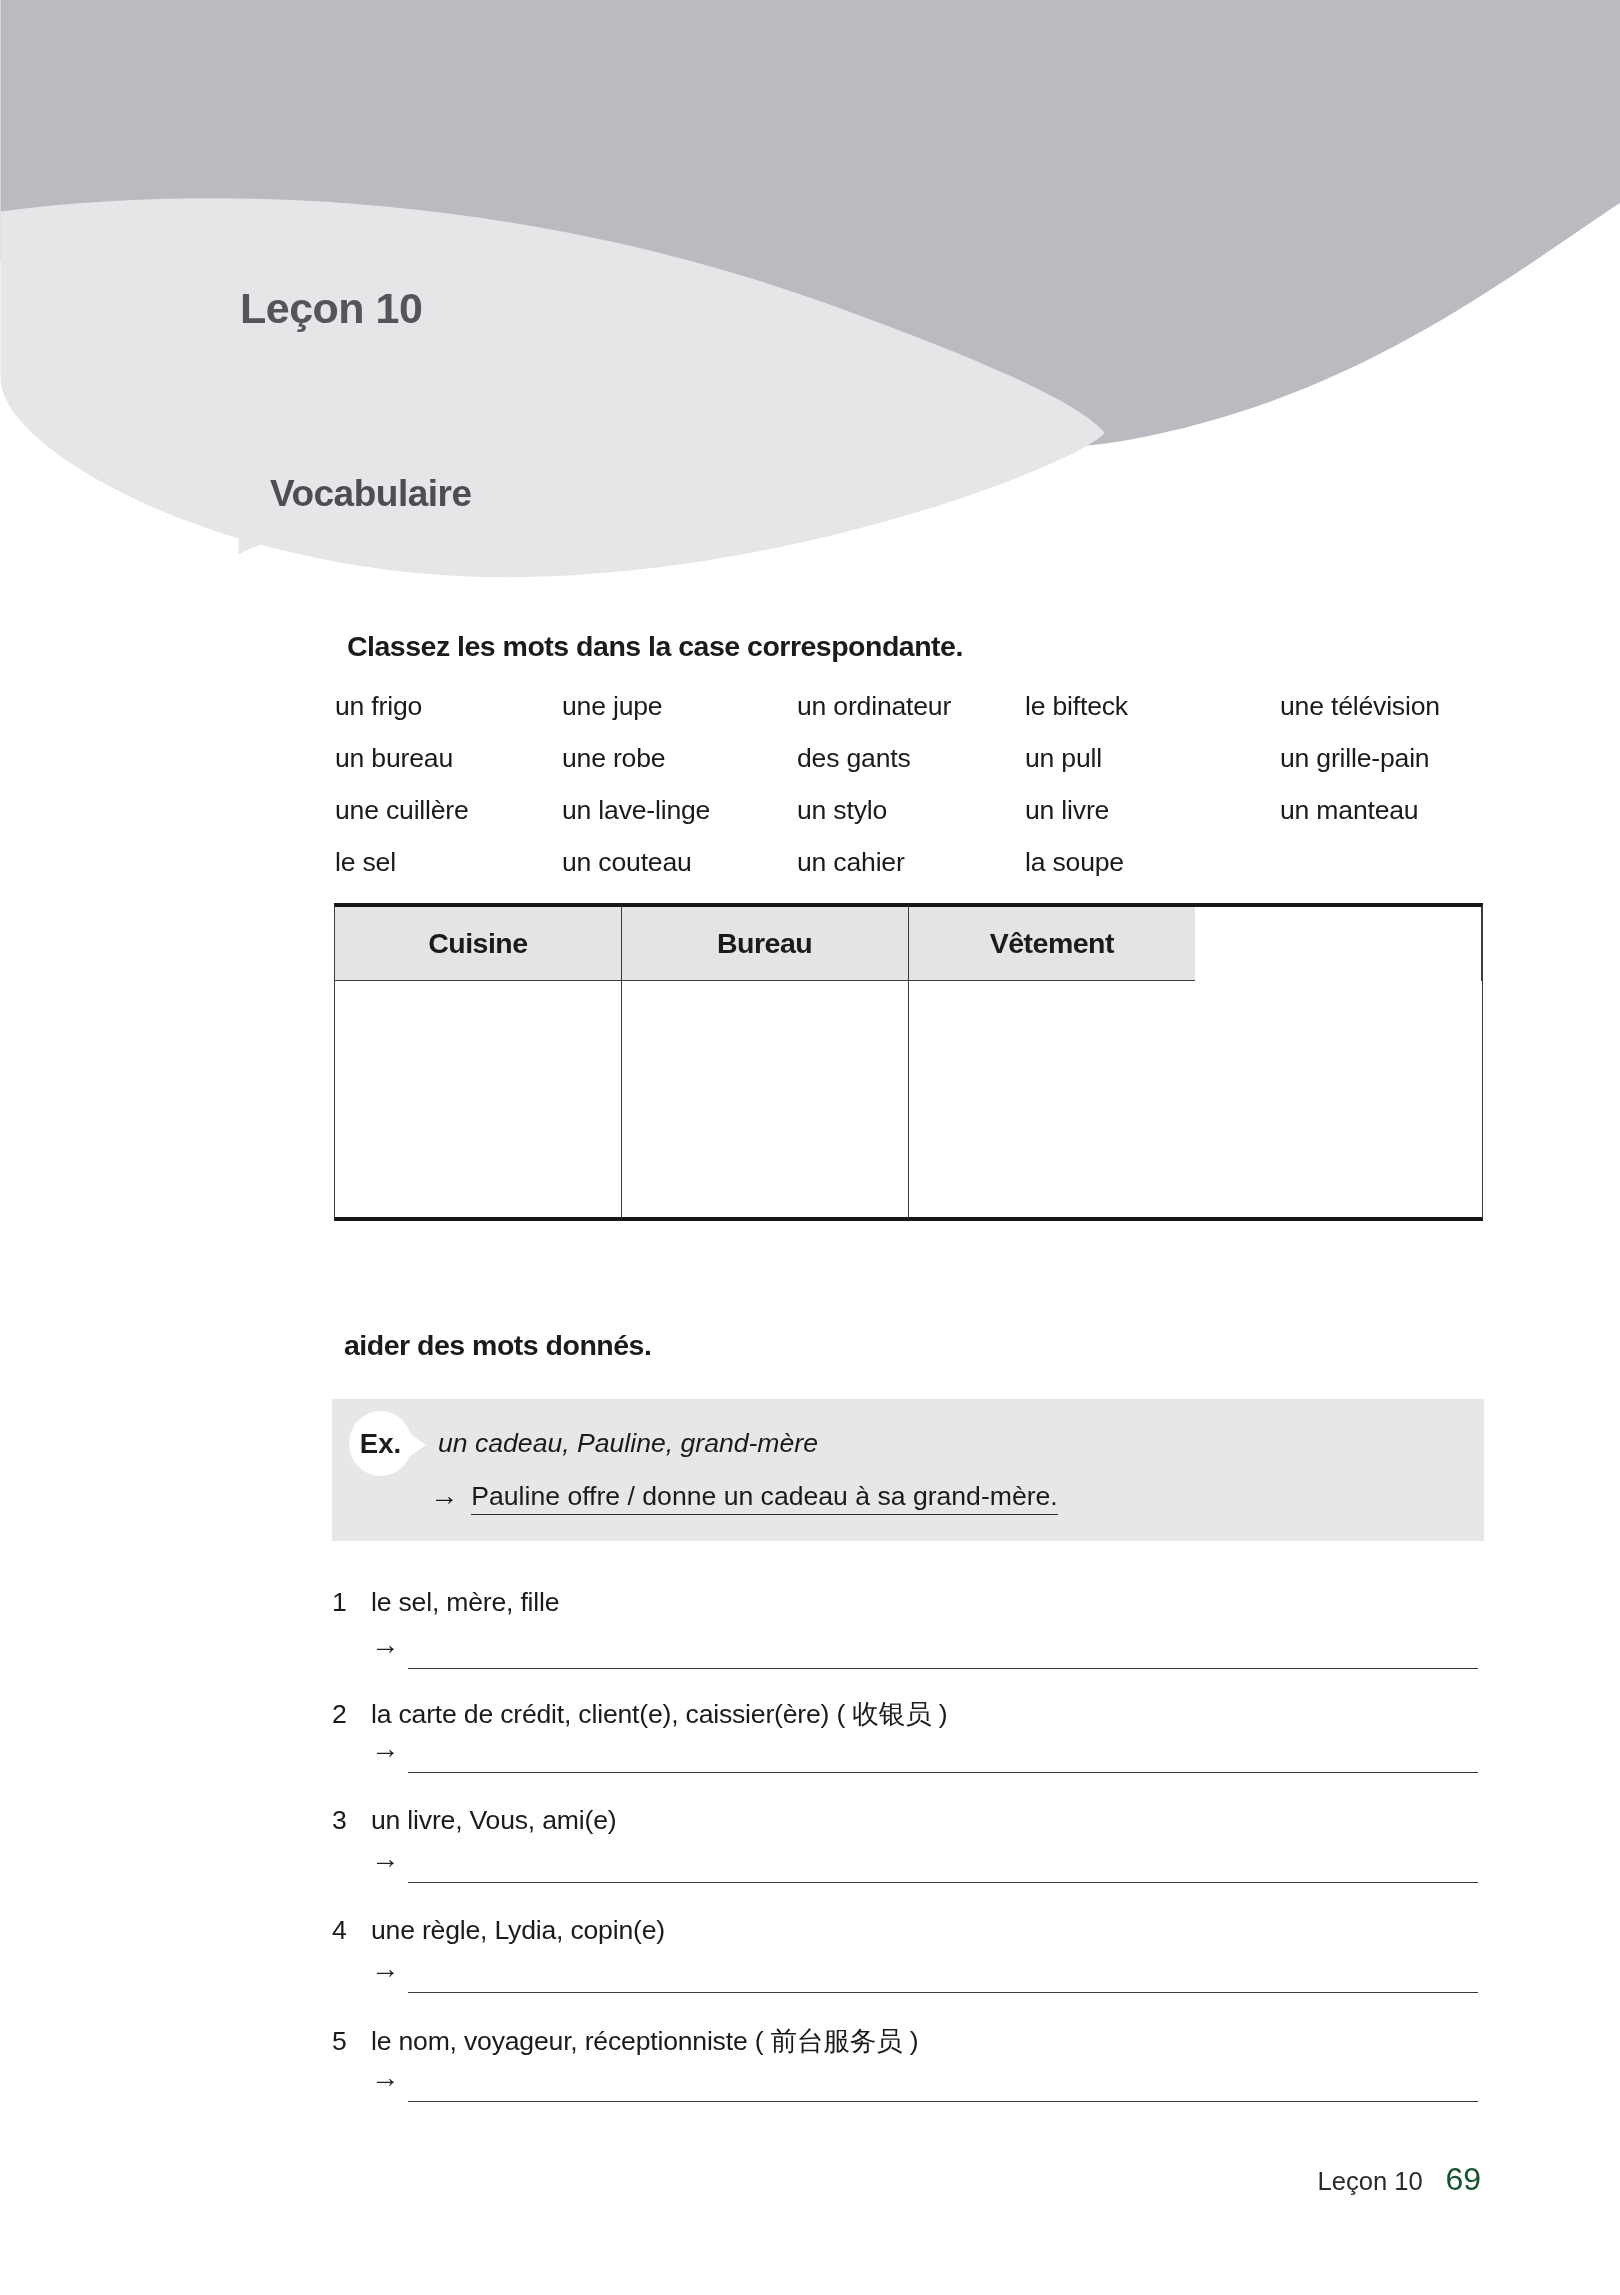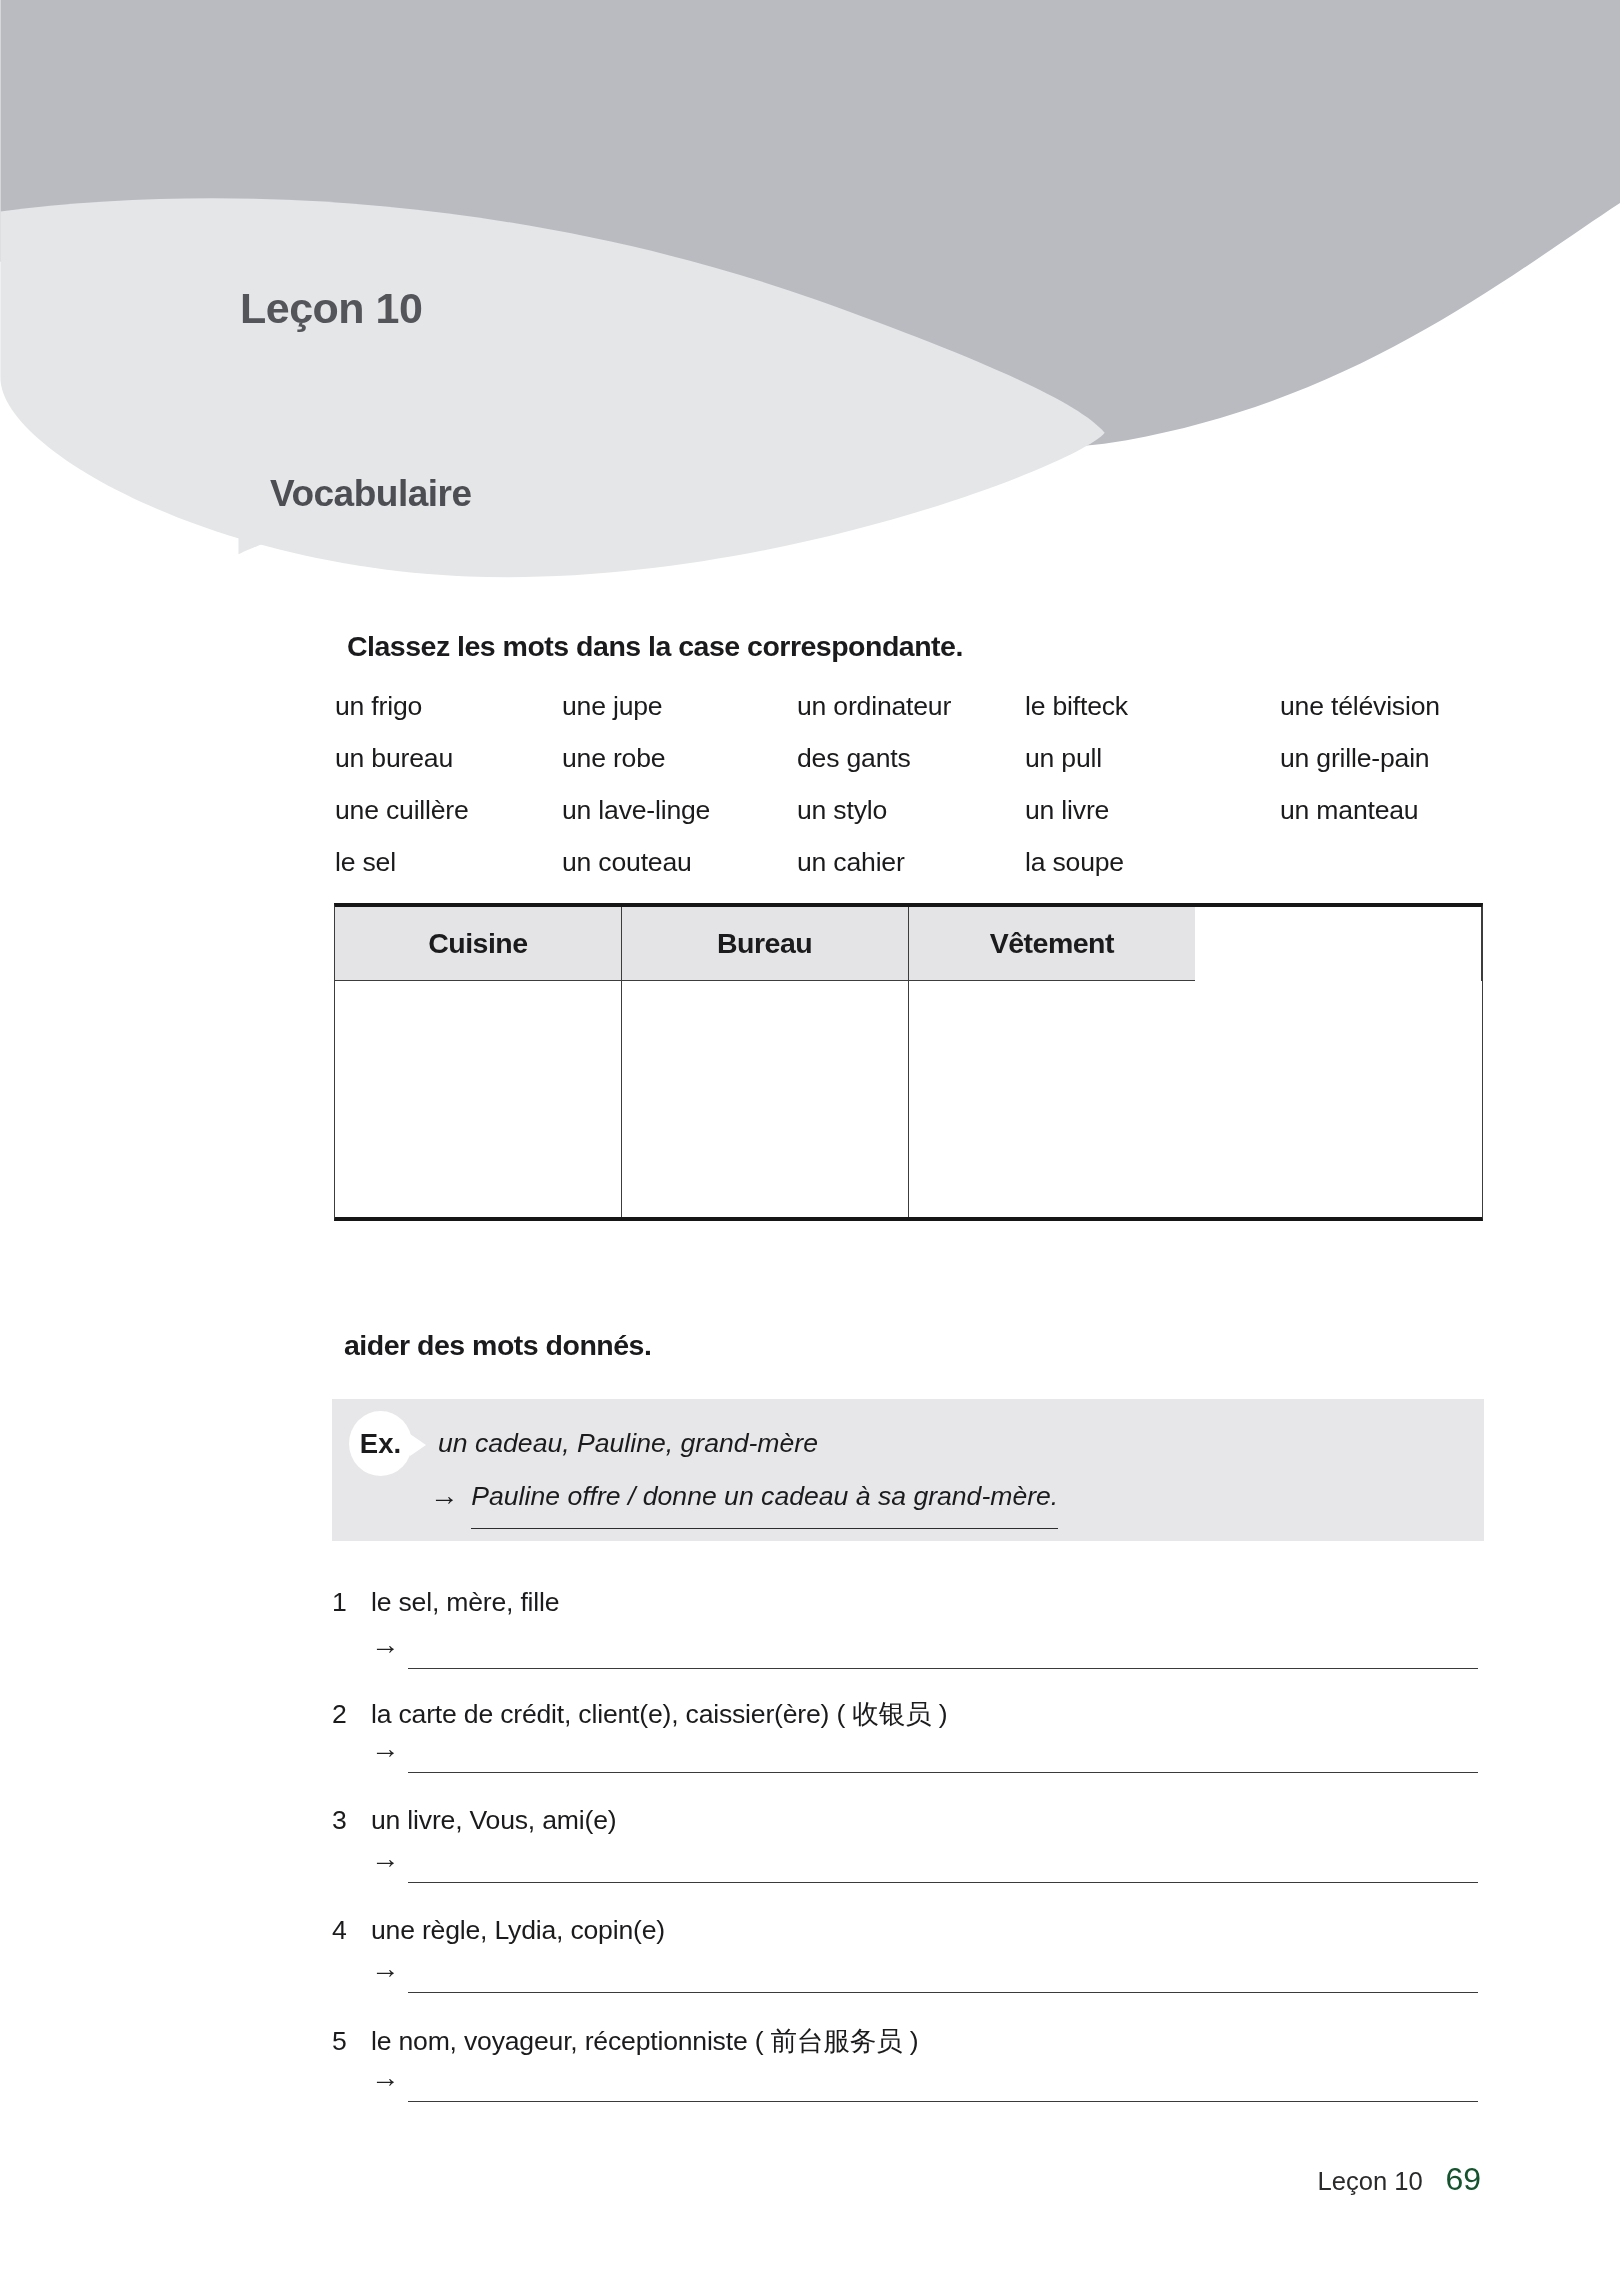--- a/index.html
+++ b/index.html
@@ -56,21 +56,21 @@
     font-size:27.5px;font-weight:bold;color:#1b1b1d;
   }
   #ex-tail{
     position:absolute;left:78px;top:35px;width:0;height:0;
     border-top:11.8px solid transparent;border-bottom:11.8px solid transparent;border-left:16.7px solid #fff;
   }
   #ex-prompt{position:absolute;left:106px;top:28.5px;font-size:26.6px;font-style:italic;white-space:nowrap;}
   #ex-answer-row{position:absolute;left:98px;top:80px;font-size:26.6px;white-space:nowrap;}
   #ex-answer-row .arr{font-size:28.5px;margin-right:12.8px;}
   #ex-answer-row .ans{
-    font-style:italic;border-bottom:1.5px solid #2d2d2f;padding-bottom:17px;
+    border-bottom:1.5px solid #2d2d2f;padding-bottom:3px;
   }
   
   .q-item{position:absolute;left:332px;font-size:26.6px;letter-spacing:-0.2px;white-space:nowrap;}
   .q-item .q-num{display:inline-block;width:39px;}
   .answer-row{position:absolute;left:371px;width:1107px;height:41px;}
   .answer-row .arr{position:absolute;left:0;bottom:7.9px;font-size:28.5px;color:#222;}
   .answer-row .line{position:absolute;left:37px;right:0;bottom:0;border-bottom:1.5px solid #3a3a3a;}
   
   #footer{
     position:absolute;top:2161px;right:140px;display:flex;align-items:baseline;gap:22.6px;

